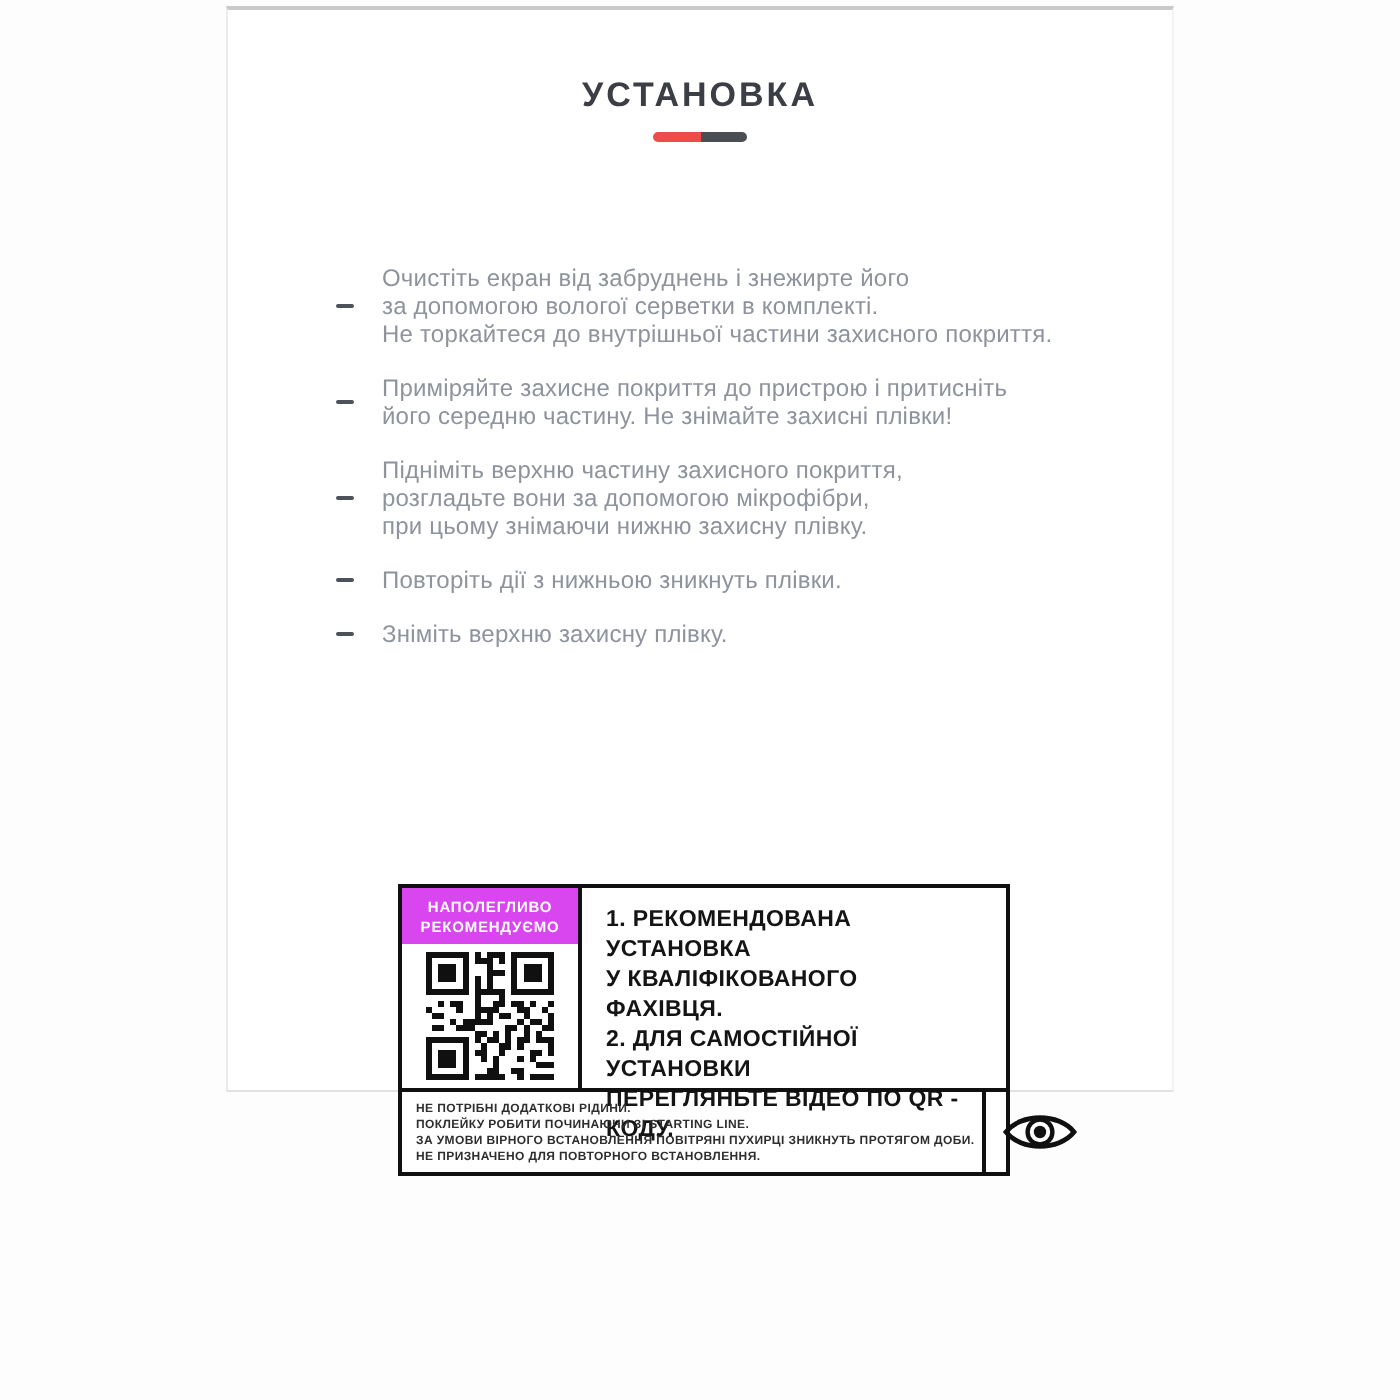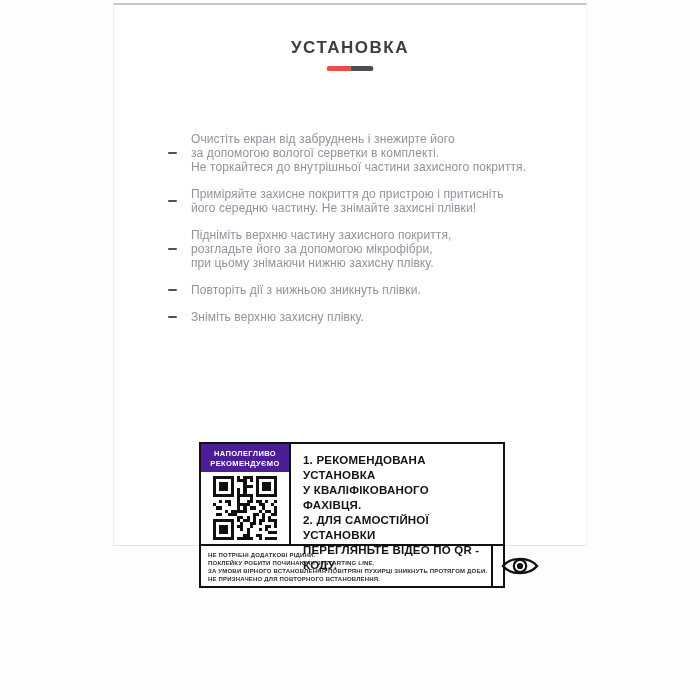--- a/index.html
+++ b/index.html
@@ -80,21 +80,21 @@
     grid-template-columns: 90px 1fr;
     grid-template-rows: 100px 1fr;
   }
   .qr-cell {
     grid-row: 1; grid-column: 1;
     border-right: 2px solid #101010;
     display: flex;
     flex-direction: column;
   }
   .qr-badge {
-    background: #4c1d95;
+    background: #d946ef;
     color: #ffffff;
     font-size: 7.5px;
     font-weight: 700;
     letter-spacing: 0.4px;
     text-align: center;
     line-height: 9.5px;
     padding: 5px 0 4px;
     white-space: pre-line;
   }
   .qr-wrap {
@@ -167,21 +167,21 @@
 Не торкайтеся до внутрішньої частини захисного покриття.</div>
       </div>
       <div class="step">
         <div class="step-dash"></div>
         <div class="step-text">Приміряйте захисне покриття до пристрою і притисніть
 його середню частину. Не знімайте захисні плівки!</div>
       </div>
       <div class="step">
         <div class="step-dash"></div>
         <div class="step-text">Підніміть верхню частину захисного покриття,
-розгладьте його за допомогою мікрофібри,
+розгладьте вони за допомогою мікрофібри,
 при цьому знімаючи нижню захисну плівку.</div>
       </div>
       <div class="step">
         <div class="step-dash"></div>
         <div class="step-text">Повторіть дії з нижньою зникнуть плівки.</div>
       </div>
       <div class="step">
         <div class="step-dash"></div>
         <div class="step-text">Зніміть верхню захисну плівку.</div>
       </div>

